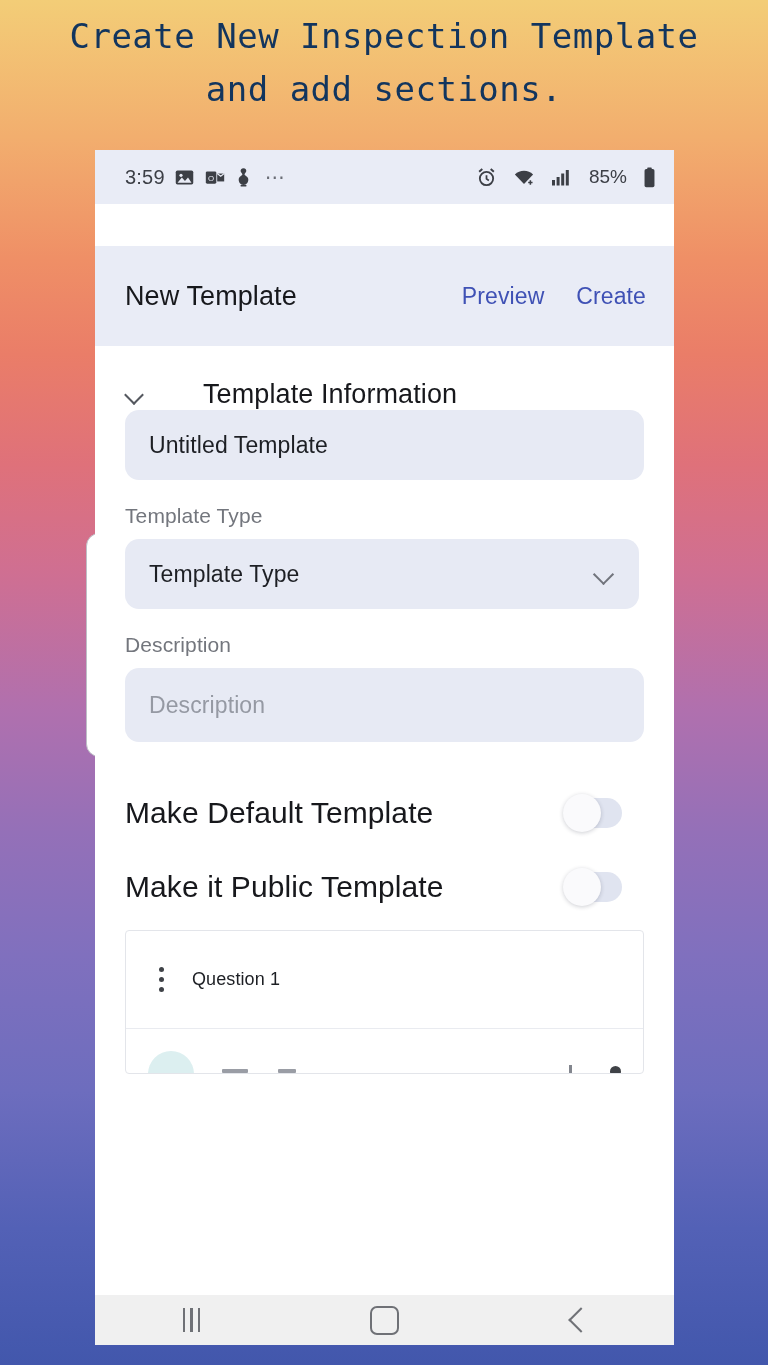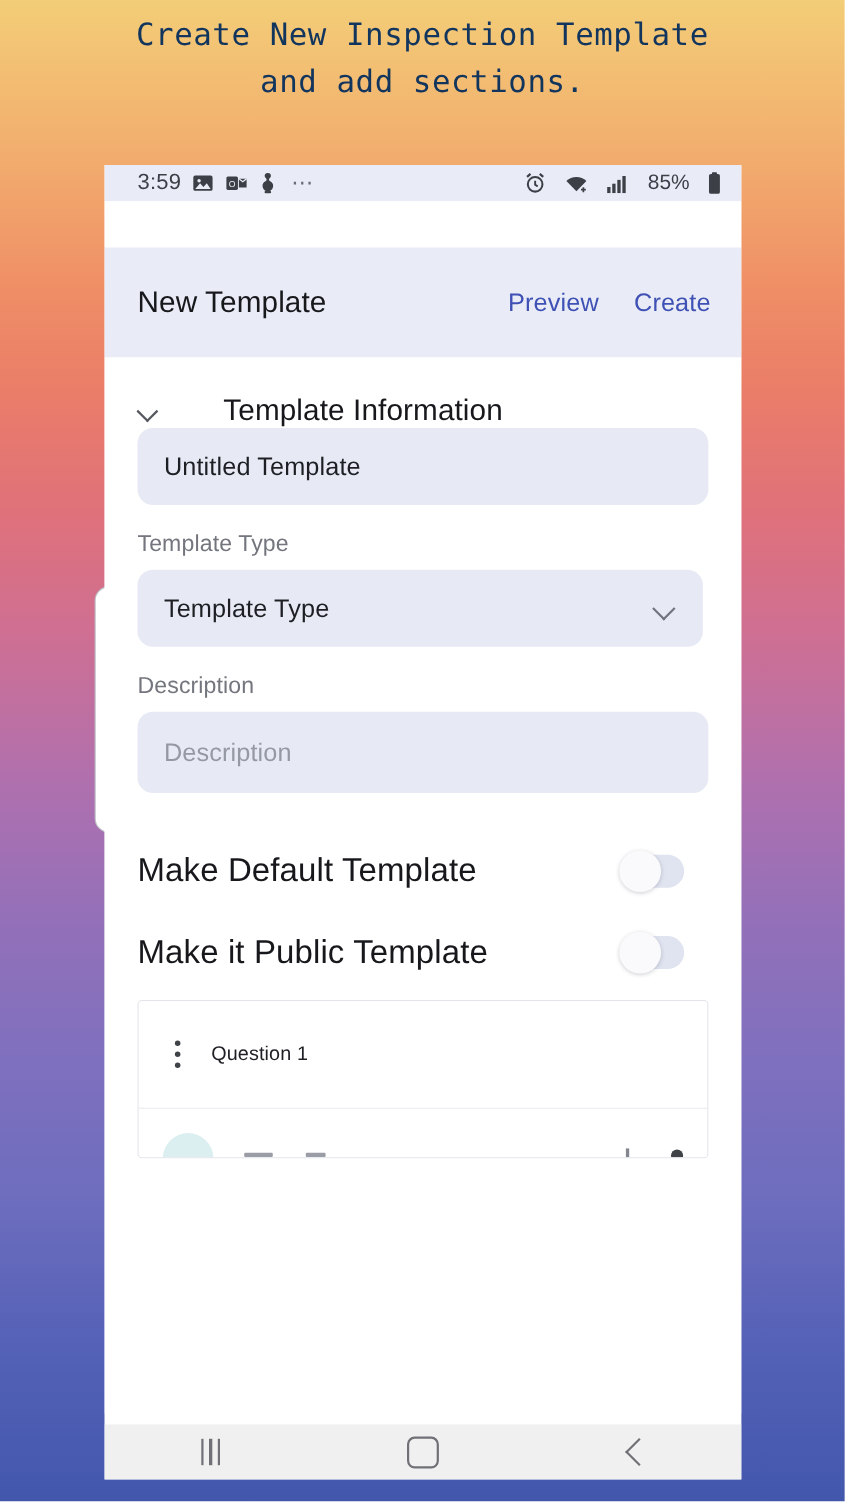--- a/index.html
+++ b/index.html
@@ -39,42 +39,42 @@
 
   
   .caption {
     position: absolute;
     top: 0;
     left: 0;
     width: 768px;
     padding-top: 10px;
     text-align: center;
     font-family: "DejaVu Sans Mono", monospace;
-    font-size: 28px;
+    font-size: 34px;
     line-height: 1.55;
     letter-spacing: 0.5px;
     color: #12355e;
     white-space: pre-line;
     font-weight: 400;
   }
 
   
   .phone {
     position: absolute;
     left: 95px;
     top: 150px;
     width: 579px;
     height: 1195px;
     background: #ffffff;
     overflow: hidden;
   }
 
   
   .statusbar {
-    height: 33px;
+    height: 54px;
     background: #e9ecf6;
     display: flex;
     align-items: center;
     padding: 0 18px 0 30px;
     box-sizing: border-box;
     color: #3c3f46;
     font-size: 19px;
   }
   .sb-left {
     display: flex;

